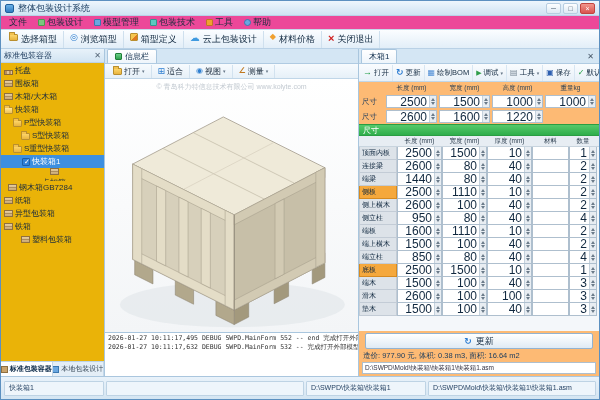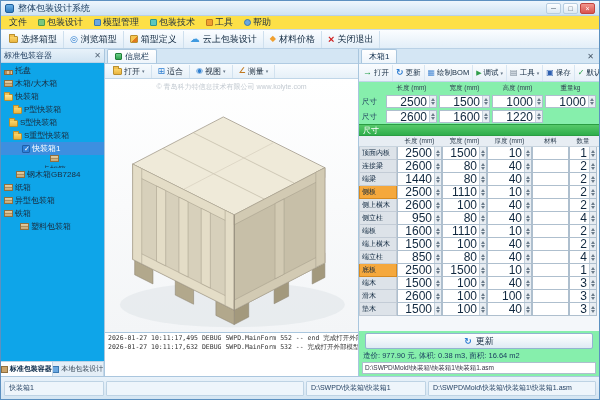--- a/index.html
+++ b/index.html
@@ -8,35 +8,35 @@
   .win{width:600px;height:400px;border:1px solid #5c90c0;display:flex;flex-direction:column;background:#dce9f5;overflow:hidden}
 
   
   .titlebar{height:15px;flex:0 0 15px;background:linear-gradient(#eef6fd,#cfe3f3);display:flex;align-items:center;gap:4px;padding:0 4px;font-size:9px;color:#173a5e;border-bottom:1px solid #b9d1e6}
   .app-ic{width:9px;height:9px;background:linear-gradient(#6db2e8,#2f7cc0);border:1px solid #1f5e9a;border-radius:2px}
   .wbtns{margin-left:auto;display:flex;gap:2px}
   .wb{width:15px;height:11px;font-size:7px;line-height:10px;text-align:center;color:#456;background:linear-gradient(#fdfeff,#dde9f3);border:1px solid #b7cde0;border-radius:2px}
   .wb-close{color:#fff;background:linear-gradient(#f2968c,#d9534f);border-color:#c14540}
 
   
-  .menubar{height:14px;flex:0 0 14px;display:flex;align-items:center;gap:1px;padding:0 3px;background:#fde047;border-bottom:1px solid #c5d9ea;font-size:9px}
+  .menubar{height:14px;flex:0 0 14px;display:flex;align-items:center;gap:1px;padding:0 3px;background:#ec4899;border-bottom:1px solid #c5d9ea;font-size:9px}
   .menu-item{display:flex;align-items:center;gap:2px;padding:0 5px;color:#1b2c3e;height:12px}
 
   
   .toolbar{height:19px;flex:0 0 19px;display:flex;align-items:center;padding:0 2px;background:linear-gradient(#fbfdff,#e2eef8);border-bottom:1px solid #b9d1e6;font-size:9px}
-  .tbtn{display:flex;align-items:center;gap:3px;padding:2px 6px;color:#10283f;border-right:1px solid #cfe0ee;height:17px}
+  .tbtn{display:flex;align-items:flex-start;gap:3px;padding:2px 6px;color:#10283f;border-right:1px solid #cfe0ee;height:17px}
 
   
   .main{flex:1;display:flex;min-height:0}
 
   
   .sidebar{width:104px;flex:0 0 104px;background:#f2f7fb;border-right:1px solid #a9c6de;display:flex;flex-direction:column;min-height:0}
   .sb-head{height:14px;flex:0 0 14px;background:linear-gradient(#e8f2fa,#d2e4f2);border-bottom:1px solid #bcd3e6;display:flex;align-items:center;padding:0 3px;font-size:8px;color:#1c3a5c}
   .sb-close{margin-left:auto;font-size:8px;color:#567;line-height:8px}
-  .tree{flex:1;background:#0ea5e9;overflow:hidden;padding-top:1px;font-size:8px}
+  .tree{flex:1;background:#eab308;overflow:hidden;padding-top:1px;font-size:8px}
   .trow{display:flex;align-items:center;gap:2px;height:13px;color:#1b2c3e;white-space:nowrap;overflow:hidden}
   .trow.sel{background:#3d8fe0;color:#fff}
   .sb-tabs{height:15px;flex:0 0 15px;display:flex;border-top:1px solid #bcd3e6;background:#e4eef7;font-size:7px}
   .sb-tab{flex:1;display:flex;align-items:center;justify-content:center;gap:2px;color:#345;border-right:1px solid #c4d7e8;white-space:nowrap;overflow:hidden}
   .sb-tab.active{background:#fdfeff;color:#0d2b4a;font-weight:bold}
 
   
   .center{flex:1;display:flex;flex-direction:column;min-width:0;border-right:1px solid #a9c6de;background:#fff}
   .c-tabs{height:15px;flex:0 0 15px;background:#d4e6f4;display:flex;align-items:flex-end;padding-left:2px;border-bottom:1px solid #b0cbe2}
   .c-tab{height:14px;background:linear-gradient(#ffffff,#eef5fb);border:1px solid #a9c6de;border-bottom:none;border-radius:2px 2px 0 0;display:flex;align-items:center;gap:3px;padding:0 7px;font-size:8px;color:#0d2b4a}
@@ -45,21 +45,21 @@
   .arr{font-size:5px;color:#678}
   .viewport{flex:1;position:relative;background:linear-gradient(#ffffff,#f3f5f7);min-height:0;overflow:hidden}
   .watermark{position:absolute;top:3px;left:0;right:0;text-align:center;font-size:7px;color:#c3cad1;white-space:nowrap}
   .crate-svg{position:absolute;left:0;top:8px;width:100%;height:calc(100% - 10px)}
   .logpane{height:44px;flex:0 0 44px;border-top:1px solid #a9c6de;display:flex;flex-direction:column;background:#fff}
   .log-head{height:12px;flex:0 0 12px;background:linear-gradient(#e9f1f8,#d7e6f2);border-bottom:1px solid #c0d6e8;font-size:7.5px;color:#1c3a5c;display:flex;align-items:center;padding:0 3px}
   .log-body{flex:1;font-family:"DejaVu Sans Mono","Liberation Mono",monospace;font-size:6.5px;color:#333;padding:1px 3px;overflow:hidden}
   .logline{white-space:nowrap;line-height:9px}
 
   
-  .rpanel{width:240px;flex:0 0 240px;display:flex;flex-direction:column;background:#86efac;min-height:0}
+  .rpanel{width:240px;flex:0 0 240px;display:flex;flex-direction:column;background:#fdba74;min-height:0}
   .r-tabs{height:15px;flex:0 0 15px;background:#d4e6f4;display:flex;align-items:flex-end;padding:0 2px;border-bottom:1px solid #b0cbe2}
   .r-close{margin-left:auto;font-size:8px;color:#456;padding:0 3px;align-self:center}
   .r-toolbar{height:18px;flex:0 0 18px;display:flex;align-items:center;background:linear-gradient(#fafcfe,#e7f0f8);border-bottom:1px solid #c0d6e8;font-size:7.5px;padding:0 1px}
   .r-tbtn{display:flex;align-items:center;gap:2px;padding:1px 3px;border-right:1px solid #d8e6f2;color:#10283f;height:16px;white-space:nowrap}
 
   .dims{padding:2px 3px 1px;display:grid;grid-template-columns:22px 1fr 1fr 1fr 1fr;gap:2px;align-items:center}
   .dl{color:#345;text-align:center;font-size:6.5px;white-space:nowrap;overflow:hidden}
   .dimcap{font-size:7.5px;color:#1c3a5c}
   .pin{height:13px;background:#fff;border:1px solid #aebfce;display:flex;align-items:center;position:relative;padding-right:8px;overflow:hidden}
   .pval{flex:1;text-align:right;padding-right:1px;font-size:12px;color:#10283f;white-space:nowrap}
@@ -212,78 +212,82 @@
         <span>标准包装容器</span>
         <span class="sb-close">✕</span>
       </div>
       <div class="tree">
 
           <div class="trow" style="padding-left: 3px;">
             <i class="ico ic-pallet"></i>
             <span>托盘</span>
           </div>
 
+          <div class="trow" style="padding-left: 3px;">
+            <i class="ico ic-box"></i>
+            <span>围板箱</span>
+          </div>
 
           <div class="trow" style="padding-left: 3px;">
             <i class="ico ic-box"></i>
             <span>木箱/大木箱</span>
           </div>
 
           <div class="trow" style="padding-left: 3px;">
             <i class="ico ic-folderopen"></i>
             <span>快装箱</span>
           </div>
 
           <div class="trow" style="padding-left: 12px;">
             <i class="ico ic-folder"></i>
             <span>P型快装箱</span>
           </div>
 
-          <div class="trow" style="padding-left: 8px;">
+          <div class="trow" style="padding-left: 20px;">
             <i class="ico ic-folder"></i>
             <span>S型快装箱</span>
           </div>
 
           <div class="trow" style="padding-left: 12px;">
             <i class="ico ic-folder"></i>
             <span>S重型快装箱</span>
           </div>
 
           <div class="trow sel" style="padding-left: 21px;">
             <i class="ico ic-check"></i>
             <span>快装箱1</span>
           </div>
 
 
           <div class="trow" style="padding-left: 3px; flex-direction: column;">
             <i class="ico ic-box"></i>
             <span>卡扣箱</span>
           </div>
 
-          <div class="trow" style="padding-left: 15px;">
+          <div class="trow" style="padding-left: 7px;">
             <i class="ico ic-box"></i>
             <span>钢木箱GB7284</span>
           </div>
 
           <div class="trow" style="padding-left: 3px;">
             <i class="ico ic-box"></i>
             <span>纸箱</span>
           </div>
 
           <div class="trow" style="padding-left: 3px;">
             <i class="ico ic-box"></i>
             <span>异型包装箱</span>
           </div>
 
           <div class="trow" style="padding-left: 3px;">
             <i class="ico ic-box"></i>
             <span>铁箱</span>
           </div>
 
-          <div class="trow" style="padding-left: 19px;">
+          <div class="trow" style="padding-left: 3px; margin-left: 17px;">
             <i class="ico ic-box"></i>
             <span>塑料包装箱</span>
           </div>
         </div>
       <div class="sb-tabs">
 
           <span class="sb-tab active">
             <i class="ico ic-catalog"></i>
             <span>标准包装容器</span>
           </span>

